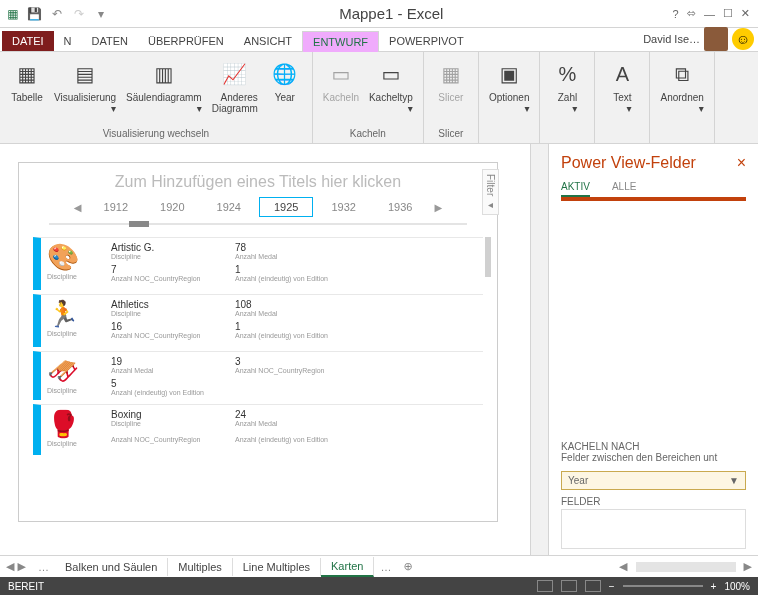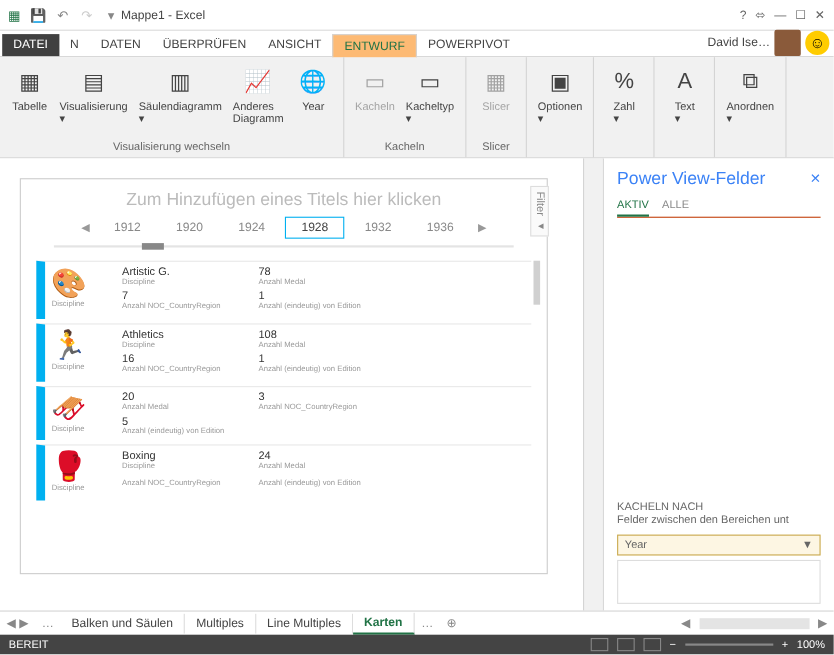--- a/index.html
+++ b/index.html
@@ -1,35 +1,35 @@
 <!DOCTYPE html>
 <html><head>
 <meta charset="utf-8">
 <style>
 *{margin:0;padding:0;box-sizing:border-box;font-family:"Segoe UI",Arial,sans-serif}
 body{width:758px;height:595px;background:#fff;overflow:hidden;font-size:11px;position:relative}
 .titlebar{height:28px;background:#fff;display:flex;align-items:center;border-bottom:1px solid #d4d4d4}
 .tb-left{display:flex;align-items:center;gap:4px;padding-left:4px}
 .tb-icon{width:18px;height:18px;display:flex;align-items:center;justify-content:center;font-size:12px}
-.tb-title{flex:1;text-align:left;color:#444;font-size:11px}
+.tb-title{flex:1;text-align:center;color:#444;font-size:15px}
 .tb-right{display:flex;align-items:center;gap:8px;padding-right:8px;color:#666}
 .tabs{height:24px;display:flex;align-items:flex-end;background:#fff;padding-left:2px;border-bottom:1px solid #d4d4d4}
 .tab{padding:4px 10px;font-size:11px;color:#444;cursor:pointer}
-.tab.file{background:#404040;color:#fff}
-.tab.active{background:#fdba74;border:1px solid #d4d4d4;border-bottom:none;color:#217346;margin-bottom:-1px}
+.tab.file{background:#7f1d1d;color:#fff}
+.tab.active{background:#f0abfc;border:1px solid #d4d4d4;border-bottom:none;color:#217346;margin-bottom:-1px}
 .tab-user{margin-left:auto;padding-right:4px;display:flex;align-items:center;gap:4px}
 .avatar{width:24px;height:24px;background:#8a5a3a;border-radius:2px}
 .smiley{width:22px;height:22px;background:#ffcc00;border-radius:50%;font-size:14px;text-align:center;line-height:22px}
 .ribbon{height:92px;background:#f1f1f1;display:flex;border-bottom:1px solid #d4d4d4}
 .rgroup{border-right:1px solid #d4d4d4;padding:4px 6px 2px;display:flex;flex-direction:column}
 .rbtns{display:flex;gap:2px;flex:1}
 .rbtn{display:flex;flex-direction:column;align-items:center;justify-content:flex-start;padding:2px 4px;cursor:pointer;min-width:42px}
 .rbtn.disabled{opacity:.45}
 .ricon{width:32px;height:32px;display:flex;align-items:center;justify-content:center;font-size:20px;color:#444}
-.rlabel{font-size:10px;text-align:left;color:#444;line-height:11px;margin-top:2px}
+.rlabel{font-size:10px;text-align:right;color:#444;line-height:11px;margin-top:2px}
 .rgtitle{font-size:10px;text-align:center;color:#666;padding:2px 0}
 .workspace{position:absolute;top:144px;bottom:36px;left:0;right:0;display:flex}
 .canvas-area{flex:1;background:#fff;padding:18px 6px 6px 18px;position:relative;overflow:hidden}
 .canvas{border:1px solid #ccc;width:480px;height:360px;position:relative;background:#fff}
 .ctitle{text-align:center;color:#bbb;font-size:16px;padding:10px 0 6px}
 .year-nav{display:flex;align-items:center;justify-content:center;gap:4px;padding:0 10px}
 .yarrow{color:#999;font-size:10px;padding:2px 4px;cursor:pointer}
 .year{padding:3px 14px;font-size:11px;color:#888;cursor:pointer}
 .year.sel{border:1px solid #00b0f0;color:#444}
 .year-slider{height:6px;margin:4px 30px;position:relative}
@@ -37,32 +37,32 @@
 .ys-thumb{position:absolute;width:20px;height:6px;background:#888;left:80px}
 .cards{padding:6px 14px;position:relative}
 .cards::after{content:"";position:absolute;right:6px;top:6px;width:6px;height:40px;background:#d0d0d0}
 .card{border-left:8px solid #00b0f0;margin-bottom:4px;padding:4px 6px;display:grid;grid-template-columns:60px 120px 100px;gap:4px;font-size:8px;color:#666;border-top:1px solid #e8e8e8}
 .card .pic{grid-row:1/3;font-size:26px;color:#000}
 .card .disc{font-size:10px;color:#333}
 .card .sub{font-size:7px;color:#999}
 .filter-tab{position:absolute;right:-2px;top:6px;writing-mode:vertical-rl;font-size:10px;color:#888;padding:4px 2px;border:1px solid #ddd;background:#fafafa}
 .vscroll{width:18px;background:#f1f1f1;border-left:1px solid #d4d4d4}
 .fields-pane{width:210px;background:#fff;border-left:1px solid #d4d4d4;padding:10px 12px;display:flex;flex-direction:column}
-.fp-title{font-size:16px;color:#3b82f6;display:flex;justify-content:space-between;align-items:center}
-.fp-tabs{display:flex;gap:12px;font-size:10px;margin-top:6px;border-bottom:1px solid #c2410c}
+.fp-title{font-size:16px;color:#c2410c;display:flex;justify-content:space-between;align-items:center}
+.fp-tabs{display:flex;gap:22px;font-size:10px;margin-top:6px;border-bottom:4px solid #c2410c}
 .fp-tab{padding:3px 0;color:#888;cursor:pointer}
 .fp-tab.active{color:#217346;border-bottom:2px solid #217346}
 .fp-tree{margin-top:8px;font-size:11px;color:#444}
 .fp-areas{margin-top:auto;font-size:10px;color:#666}
 .fp-sel{border:1px solid #c9a94f;background:#fdf6e3;padding:3px 6px;margin:4px 0;display:flex;justify-content:space-between}
 .fp-box{border:1px solid #ddd;height:40px;margin-top:2px}
 .sheettabs{position:absolute;bottom:18px;left:0;right:0;height:22px;background:#fff;border-top:1px solid #d4d4d4;display:flex;align-items:center;font-size:11px}
 .st-nav{padding:0 6px;color:#888}
 .st{padding:3px 10px;border-right:1px solid #ddd;cursor:pointer;color:#444}
-.st.active{border-bottom:2px solid #217346;color:#217346;background:#fff;font-weight:700}
+.st.active{border-bottom:2px solid #217346;color:#217346;background:#fff;font-weight:400}
 .statusbar{position:absolute;bottom:0;left:0;right:0;height:18px;background:#444;color:#fff;display:flex;align-items:center;font-size:10px;padding:0 8px}
 .sb-right{margin-left:auto;display:flex;align-items:center;gap:8px}
 .sb-icon{width:16px;height:12px;border:1px solid #888}
 .sb-slider{width:80px;height:2px;background:#888;position:relative}
 </style>
 </head>
 <body>
 
 <div class="titlebar">
   <div class="tb-left">
@@ -187,21 +187,21 @@
 <div class="workspace">
   <div class="canvas-area">
     <div class="canvas">
       <div class="filter-tab"><span>Filter</span> ◂</div>
       <div class="ctitle">Zum Hinzufügen eines Titels hier klicken</div>
       <div class="year-nav">
         <span class="yarrow">◀</span>
         <span class="year">1912</span>
         <span class="year">1920</span>
         <span class="year">1924</span>
-        <span class="year sel">1928</span>
+        <span class="year sel">1925</span>
         <span class="year">1932</span>
         <span class="year">1936</span>
         <span class="yarrow">▶</span>
       </div>
       <div class="year-slider">
           <div class="ys-track"></div>
           <div class="ys-thumb"></div>
         </div>
       <div class="cards" id="cards">
           <div class="card">
@@ -240,21 +240,21 @@
             </div>
   <div>
               <div class="disc">1</div>
               <div class="sub">Anzahl (eindeutig) von Edition</div>
             </div>
             <div></div>
           </div>
           <div class="card">
             <div class="pic">🛷<div class="sub">Discipline</div></div>
   <div>
-              <div class="disc">20</div>
+              <div class="disc">19</div>
               <div class="sub">Anzahl Medal</div>
             </div>
   <div>
               <div class="disc">3</div>
               <div class="sub">Anzahl NOC_CountryRegion</div>
             </div>
   <div>
               <div class="disc">5</div>
               <div class="sub">Anzahl (eindeutig) von Edition</div>
             </div>
@@ -293,20 +293,21 @@
       <div class="fp-tab active">AKTIV</div>
       <div class="fp-tab">ALLE</div>
     </div>
     <div class="fp-areas">
       <div>KACHELN NACH</div>
       <div style="margin-bottom:8px">Felder zwischen den Bereichen unt</div>
       <div class="fp-sel">
           <span>Year</span>
           <span>▼</span>
         </div>
+      <div style="margin-top:6px">FELDER</div>
       <div class="fp-box"></div>
     </div>
   </div>
 </div>
 
 <div class="sheettabs">
   <span class="st-nav">◀ ▶</span>
   <span class="st-nav">…</span>
   <span class="st">Balken und Säulen</span>
   <span class="st">Multiples</span>

